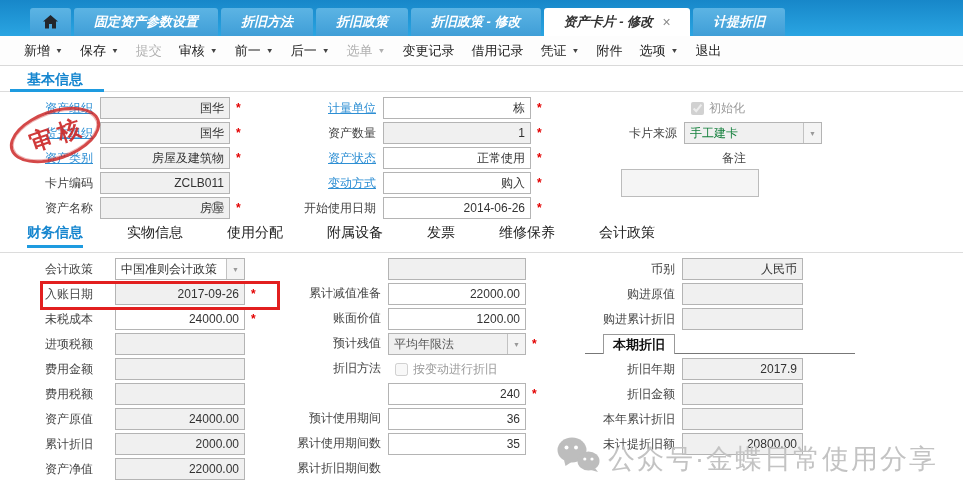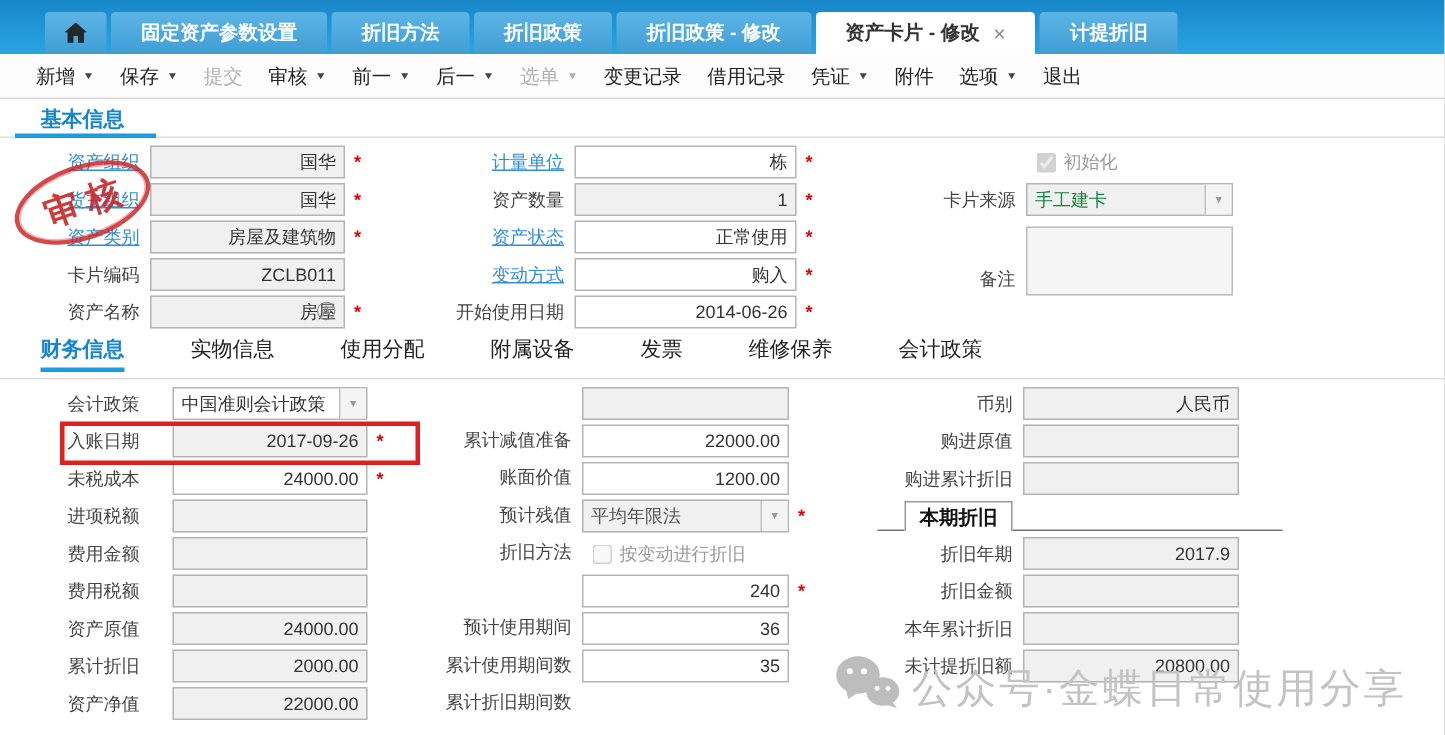--- a/index.html
+++ b/index.html
@@ -6,21 +6,21 @@
   body { background:#888; }
   .page { position:relative; width:963px; height:490px; background:#fff; overflow:hidden;
           font-family:"Liberation Sans","DejaVu Sans",sans-serif; font-size:12px; color:#333; }
 
   
   .tabbar { position:absolute; top:0; left:0; right:0; height:36px;
             background:linear-gradient(180deg,#1787c9 0%,#2aa5e2 100%);
             display:flex; align-items:flex-end; padding-left:30px; }
   .wtab { height:28px; margin-right:3px; padding:0 20px; display:flex; align-items:center; gap:9px;
           background:linear-gradient(180deg,#5cb4e4,#3f9ed7); color:#fff; font-size:13px; font-weight:bold;
-          border-radius:3px 3px 0 0; cursor:pointer; white-space:nowrap; }
+          border-radius:3px 3px 0 0; cursor:pointer; white-space:nowrap;font-style:italic; }
   .wtab.home { padding:0 13px; }
   .wtab.active { background:#fff; color:#333; }
   .wtab .close { color:#8a8a8a; font-weight:normal; font-size:14px; line-height:1; }
   .homeicon svg { display:block; }
 
   
   .toolbar { position:absolute; top:36px; left:0; right:0; height:30px; background:#fdfdfd;
              border-bottom:1px solid #d9d9d9; display:flex; align-items:center; padding-left:24px;
              gap:17px; font-size:13px; color:#222; }
   .titem { display:flex; align-items:center; gap:5px; cursor:pointer; white-space:nowrap; }
@@ -53,21 +53,21 @@
 
   
   .b-c1 { left:0;   top:97px; } .b-c1 .flabel{ width:100px; } .b-c1 .ibox{ width:130px; }
   .b-c2 { left:268px; top:97px; } .b-c2 .flabel{ width:115px; } .b-c2 .ibox{ width:148px; }
   .b-c3 { left:558px; top:97px; } .b-c3 .flabel{ width:126px; } .b-c3 .ibox{ width:138px; }
   .b-c3 .cbrow { padding-left:133px; }
 
   
   .f-c1 { left:0;   top:258px; } .f-c1 .flabel{ width:100px; } .f-c1 .ibox{ width:130px;margin-left:15px; }
   .f-c2 { left:268px; top:258px; } .f-c2 .flabel{ width:120px;margin-top:48px; } .f-c2 .ibox{ width:138px; }
-  .f-c3 { left:560px; top:258px; } .f-c3 .flabel{ width:122px; } .f-c3 .ibox{ width:144px; }
+  .f-c3 { left:560px; top:258px; } .f-c3 .flabel{ width:122px; } .f-c3 .ibox{ width:121px; }
   .f-c2 .cbrow { padding-left:127px; }
 
   
   .dtabs { position:absolute; top:224px; left:0; right:0; height:24px; display:flex;
            padding-left:27px; gap:44px; font-size:14px; color:#222; }
   .dtab { cursor:pointer; padding-bottom:5px; white-space:nowrap; }
   .dtab.active { color:#1686cf; font-weight:bold; border-bottom:3px solid #1e9be0; }
   .dtabs-rule { position:absolute; top:252px; left:0; right:0; border-top:1px solid #dcdcdc; }
 
   
@@ -264,21 +264,21 @@
       </div>
     <div class="frow">
         <span class="flabel">卡片来源</span>
       <div class="ibox dd">
           <span class="val" style="padding-left:0;color:#15803d">手工建卡</span>
         <span class="ddbtn">
             <span>▼</span>
           </span>
         </div>
       </div>
-    <div class="frow" style="align-items:flex-end;height:50px;">
+    <div class="frow" style="align-items:center;height:50px;flex-direction:column;">
       <span class="flabel" style="line-height:22px">备注</span>
       <div class="tarea"><span></span></div>
       </div>
   </div>
 
   <div class="dtabs">
     <div class="dtab active">财务信息</div>
     <div class="dtab">实物信息</div>
     <div class="dtab">使用分配</div>
     <div class="dtab">附属设备</div>

